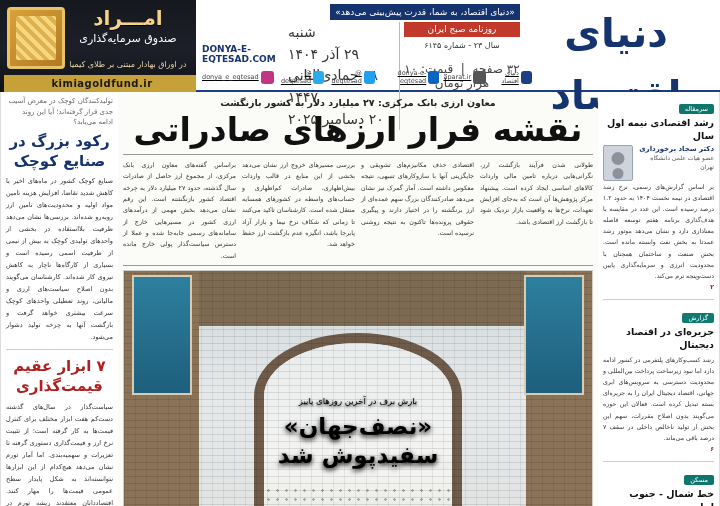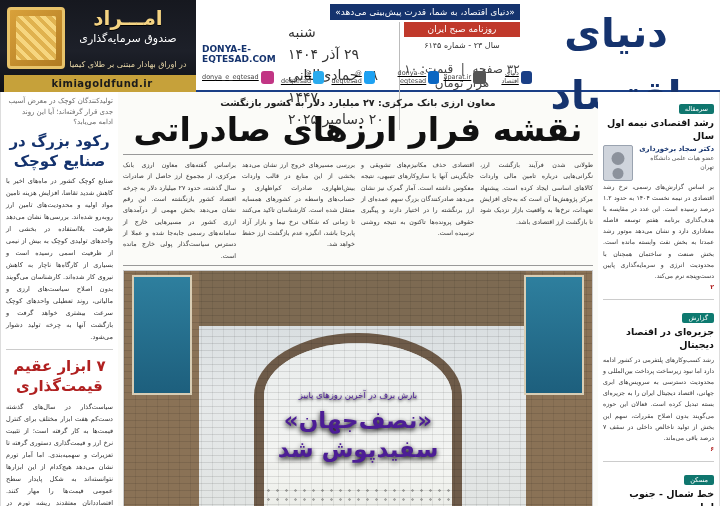--- a/index.html
+++ b/index.html
@@ -153,22 +153,22 @@
   }
   .ph-snow {
     position:absolute; left:0; right:0; bottom:0; height:38%;
     background:linear-gradient(180deg,#f4f5f2,#e3e5de);
   }
   .ph-people { position:absolute; left:0; right:0; bottom:4%; height:26%;
     background-image:radial-gradient(circle, rgba(40,40,40,.55) 1px, transparent 1.5px);
     background-size:9px 9px; opacity:.65;
   }
   .ph-cap {
-    position:absolute; left:50%; transform:translateX(-50%); top:118px;
-    width:200px; text-align:center; color:#4c1d95;
+    position:absolute; left:50%; transform:translateX(-50%); top:124px;
+    width:200px; text-align:center; color:#000000;
   }
   .ph-cap .small { font-size:8.5px; line-height:1.6; text-shadow:0 1px 3px rgba(0,0,0,.9); }
   .ph-cap .big {
     font-size:23px; font-weight:bold; line-height:1.25; margin-top:4px;
     text-shadow:0 2px 5px rgba(0,0,0,.95);
   }
 
   
   .col-right {
     position:absolute; right:0; top:0; width:122px; height:414px;

